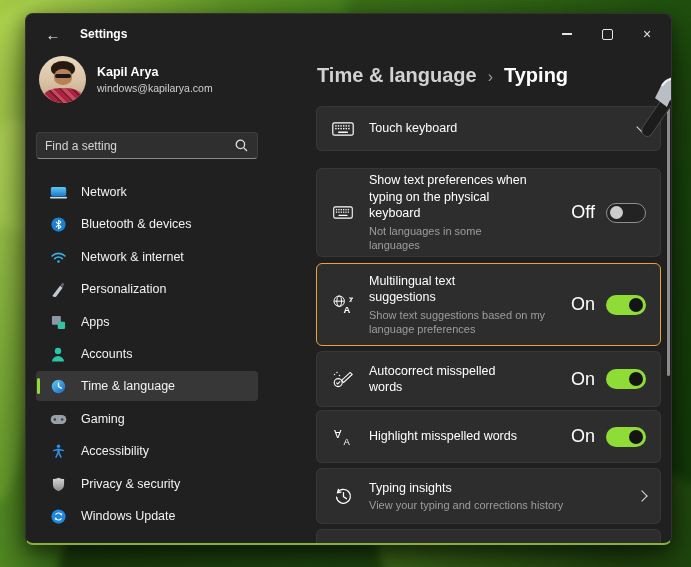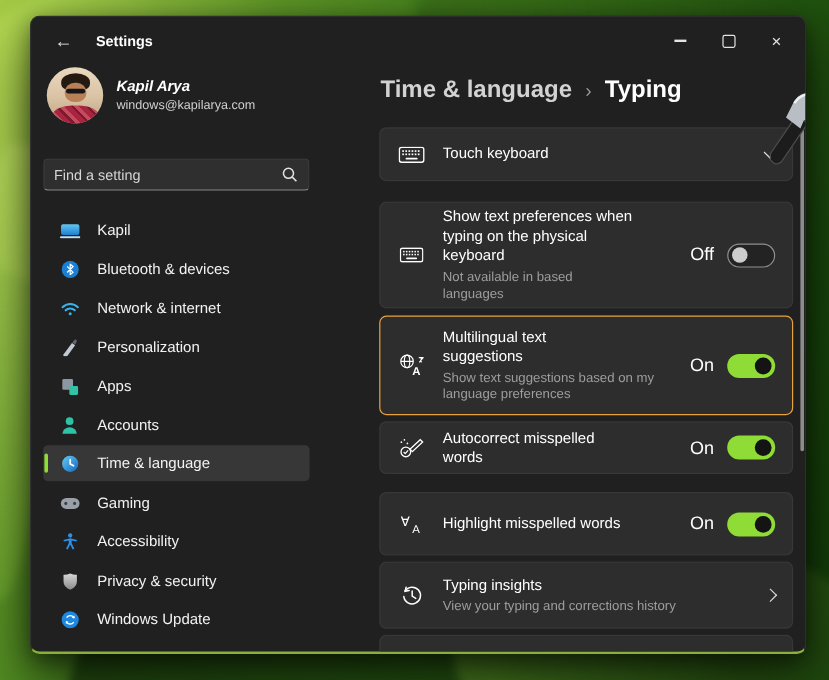--- a/index.html
+++ b/index.html
@@ -42,21 +42,21 @@
   
   .profile{position:absolute;left:13px;top:42px;display:flex;align-items:center;}
   .avatar{width:47px;height:47px;border-radius:50%;overflow:hidden;position:relative;flex:0 0 auto;
     background:linear-gradient(180deg,#ead9bf 0%,#d9c2a4 55%,#c0a181 100%);}
   .avatar .hair{position:absolute;top:5px;left:12px;width:24px;height:15px;border-radius:50% 50% 42% 42%;background:#241a12;}
   .avatar .face{position:absolute;top:13px;left:15px;width:18px;height:16px;border-radius:46%;background:#b97f55;}
   .avatar .glasses{position:absolute;top:18px;left:16px;width:16px;height:4px;background:#15151a;border-radius:2px;}
   .avatar .shirt{position:absolute;bottom:-2px;left:5px;width:38px;height:17px;border-radius:45% 45% 0 0;
     background:repeating-linear-gradient(45deg,#a82440 0 4px,#7c1a2e 4px 6px,#c44b5e 6px 9px);}
   .p-name{margin-left:11px;}
-  .p-name .nm{color:#fff;font-size:12.5px;font-weight:700;font-style:italic;}
+  .p-name .nm{color:#fff;font-size:12.5px;font-weight:700;}
   .p-name .em{color:#cfcfcf;font-size:10.5px;margin-top:3px;}
 
   .searchbox{position:absolute;left:10px;top:118px;width:222px;height:27px;box-sizing:border-box;
     background:#2f2f2f;border:1px solid #3f3f3f;border-bottom:1px solid #8a8a8a;border-radius:4px;
     display:flex;align-items:center;}
   .searchbox input{flex:1;background:transparent;border:none;outline:none;color:#e8e8e8;
     font-size:12px;padding:0 8px;font-family:inherit;}
   .searchbox input::placeholder{color:#d6d6d6;}
   .search-ic{margin-right:9px;display:flex;}
 
@@ -74,21 +74,21 @@
   .bc-current{font-size:20px;font-weight:700;color:#ffffff;}
 
   .card{position:absolute;left:290px;width:345px;background:#2d2d2d;
     border:1px solid rgba(255,255,255,.055);border-radius:6px;box-sizing:border-box;
     display:flex;align-items:center;padding:0 14px;}
   .cicon{width:24px;display:flex;justify-content:center;margin-right:14px;flex:0 0 auto;}
   .ctext{flex:1;min-width:0;}
   .ctitle{color:#fff;font-size:12.5px;line-height:1.32;}
   .cdesc{color:#9d9d9d;font-size:11px;line-height:1.3;margin-top:2px;}
   .cright{display:flex;align-items:center;flex:0 0 auto;}
-  .state-label{color:#fff;font-size:15px;margin-right:11px;}
+  .state-label{color:#fff;font-size:18px;margin-right:11px;}
   .toggle{width:40px;height:20px;border-radius:10px;position:relative;box-sizing:border-box;}
   .toggle.off{border:1px solid #8f8f8f;background:#232323;}
   .toggle.off .knob{position:absolute;left:3px;top:2.5px;width:13px;height:13px;border-radius:50%;background:#cccccc;}
   .toggle.on .knob{position:absolute;right:3px;top:3px;width:14px;height:14px;border-radius:50%;background:#141414;}
   .chev{width:7px;height:7px;border-right:1.5px solid #dcdcdc;border-bottom:1.5px solid #dcdcdc;display:inline-block;}
   .chev.down{transform:rotate(45deg);margin-top:-4px;}
   .chev.right{transform:rotate(-45deg);}
 
   .scrollbar{position:absolute;left:641px;top:94px;width:3px;height:268px;border-radius:2px;background:#8c8c8c;}
   .hammer{position:absolute;left:600px;top:44px;width:66px;height:80px;pointer-events:none;}
@@ -154,21 +154,21 @@
             <defs>
               <linearGradient id="gsys" x1="0" y1="0" x2="0" y2="1">
                 <stop offset="0" stop-color="#62c6f2"></stop>
                 <stop offset="1" stop-color="#1d7fd0"></stop>
               </linearGradient>
             </defs>
         <rect x="1" y="1" width="18" height="10.5" rx="2" fill="url(#gsys)"></rect>
             <rect x="0" y="12.6" width="20" height="1.9" rx="0.9" fill="#bfe0f4"></rect>
           </svg>
       </span>
-      <span class="nlabel">Kapil</span>
+      <span class="nlabel">Network</span>
     </div>
 
     <div class="nav-item" style="top:195px">
       <span class="nicon">
         <svg width="15" height="15" viewBox="0 0 16 16">
             <circle cx="8" cy="8" r="7.6" fill="#1b7fd4"></circle>
         <path d="M5.3 5.3 L10.6 10.6 L8 12.6 L8 3.4 L10.6 5.4 L5.3 10.7" fill="none" stroke="#fff" stroke-width="1.1" stroke-linejoin="round"></path>
           </svg>
       </span>
       <span class="nlabel">Bluetooth &amp; devices</span>
@@ -332,21 +332,21 @@
               <rect x="8.4" y="5.9" width="1.4" height="1.4"></rect>
               <rect x="11" y="5.9" width="1.4" height="1.4"></rect>
               <rect x="13.6" y="5.9" width="1.4" height="1.4"></rect>
               <rect x="16.2" y="5.9" width="1.4" height="1.4"></rect>
           <rect x="6" y="9.4" width="10" height="1.5" rx="0.7"></rect>
             </g>
         </svg>
       </span>
       <div class="ctext">
         <div class="ctitle" style="max-width:172px">Show text preferences when typing on the physical keyboard</div>
-        <div class="cdesc" style="max-width:150px">Not available in based languages</div>
+        <div class="cdesc" style="max-width:150px">Not languages in some languages</div>
       </div>
       <div class="cright">
         <span class="state-label">Off</span>
         <div class="toggle off">
             <span class="knob"></span>
           </div>
       </div>
     </div>
 
     <div class="card" style="top: 249px; height: 83px; border: 1.5px solid rgb(232, 163, 61);">
@@ -366,21 +366,21 @@
         <div class="cdesc" style="max-width:196px">Show text suggestions based on my language preferences</div>
       </div>
       <div class="cright">
         <span class="state-label">On</span>
         <div class="toggle on" style="background: rgb(142, 220, 53);">
             <span class="knob"></span>
           </div>
       </div>
     </div>
 
-    <div class="card" style="top:337px;height:44px">
+    <div class="card" style="top:337px;height:56px">
       <span class="cicon">
         <svg width="21" height="17" viewBox="0 0 21 17" fill="none" stroke="#fff">
           <path d="M8.6 9.4 L17.2 1.4 19.2 3.4 10.6 11.4z" stroke-width="1.1"></path>
           <circle cx="5.2" cy="11.6" r="4" stroke-width="1.1"></circle>
           <path d="M3.4 11.7 l1.3 1.3 2.4-2.7" stroke-width="1.1"></path>
           <path d="M1.5 3.5 l.01 0 M4 1.5 l.01 0 M6.5 4.5 l.01 0" stroke-width="1.4" stroke-linecap="round"></path>
         </svg>
       </span>
       <div class="ctext">
         <div class="ctitle" style="max-width:152px">Autocorrect misspelled words</div>

